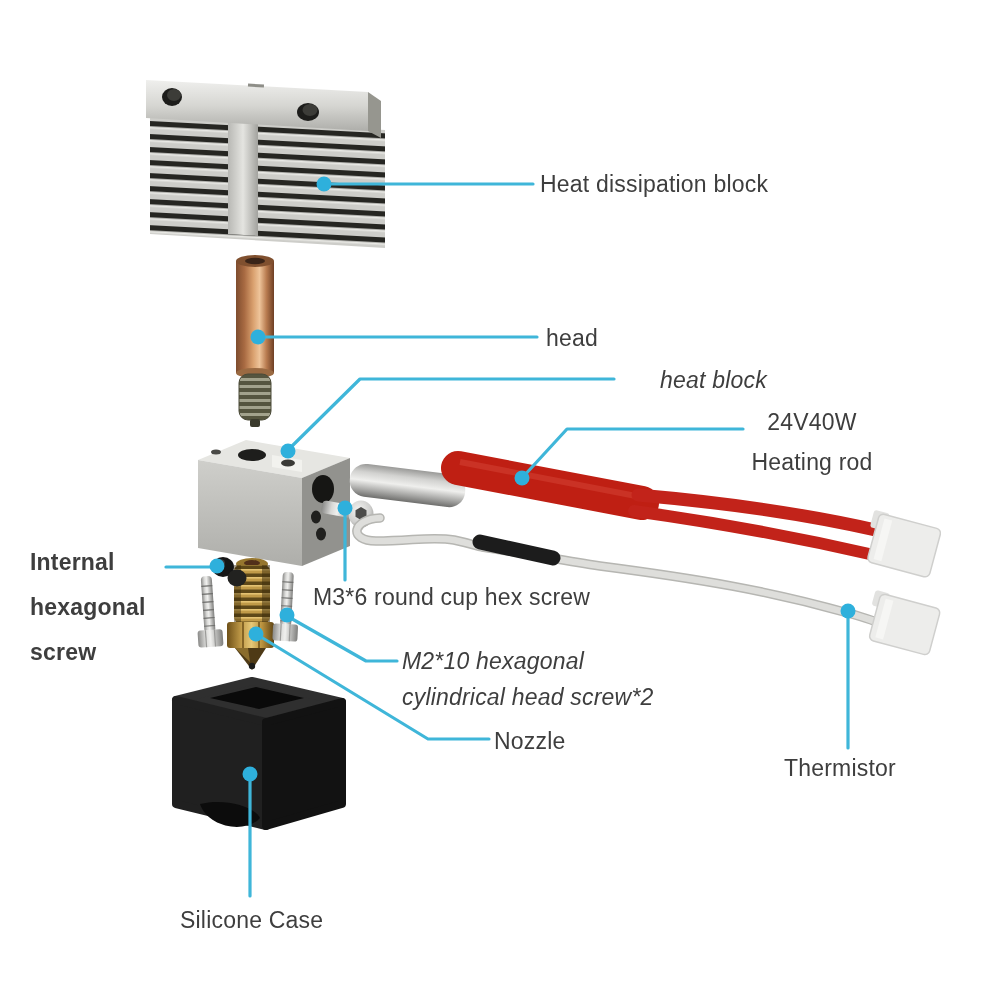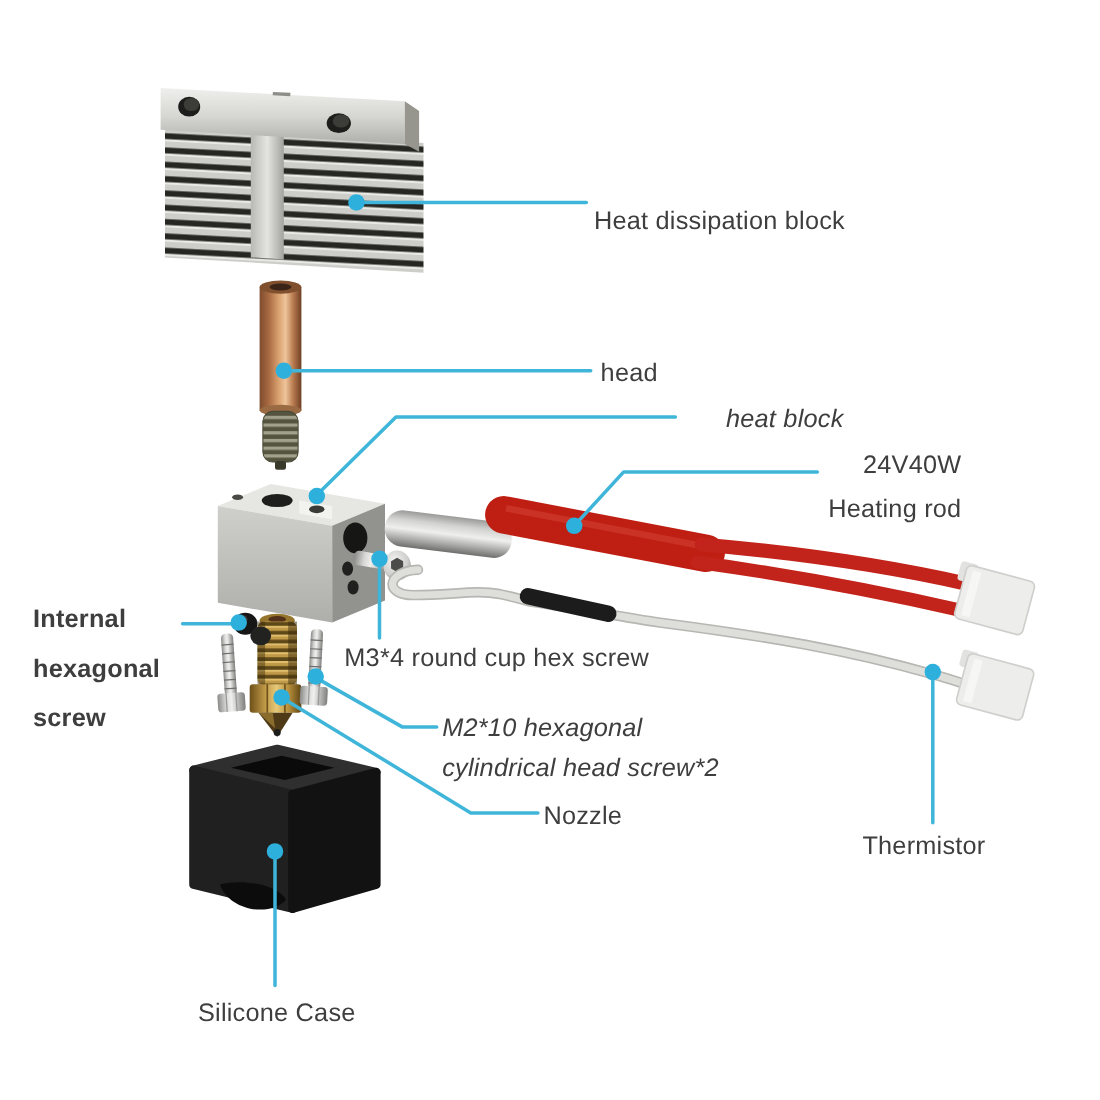--- a/index.html
+++ b/index.html
@@ -224,28 +224,28 @@
     <circle cx="522" cy="478" r="7.5"></circle>
     <circle cx="217" cy="566" r="7.5"></circle>
     <circle cx="345" cy="508" r="7.5"></circle>
     <circle cx="287" cy="615" r="7.5"></circle>
     <circle cx="256" cy="634" r="7.5"></circle>
     <circle cx="848" cy="611" r="7.5"></circle>
     <circle cx="250" cy="774" r="7.5"></circle>
   </g>
 </svg>
 
-<div class="label" style="left:540px;top:170px;margin-top:16px;">Heat dissipation block</div>
+<div class="label" style="left:540px;top:170px;">Heat dissipation block</div>
 <div class="label" style="left:546px;top:324px;">head</div>
 <div class="label" style="left:660px;top:366px;font-style:italic;">heat block</div>
-<div class="label lh-rod" style="left:704px;top:402px;text-align:right;">24V40W
+<div class="label lh-rod" style="left:727px;top:402px;">24V40W
 Heating rod</div>
 <div class="label lh-internal" style="left:30px;top:540px;">Internal
 hexagonal
 screw</div>
-<div class="label" style="left:313px;top:583px;">M3*4 round cup hex screw</div>
+<div class="label" style="left:313px;top:583px;">M3*6 round cup hex screw</div>
 <div class="label lh-m2" style="left:402px;top:643px;font-style:italic;">M2*10 hexagonal
 cylindrical head screw*2</div>
 <div class="label" style="left:494px;top:727px;">Nozzle</div>
 <div class="label" style="left:784px;top:754px;text-align:right;">Thermistor</div>
 <div class="label" style="left:180px;top:906px;">Silicone Case</div>
 
 </div>
 
 </body></html>

